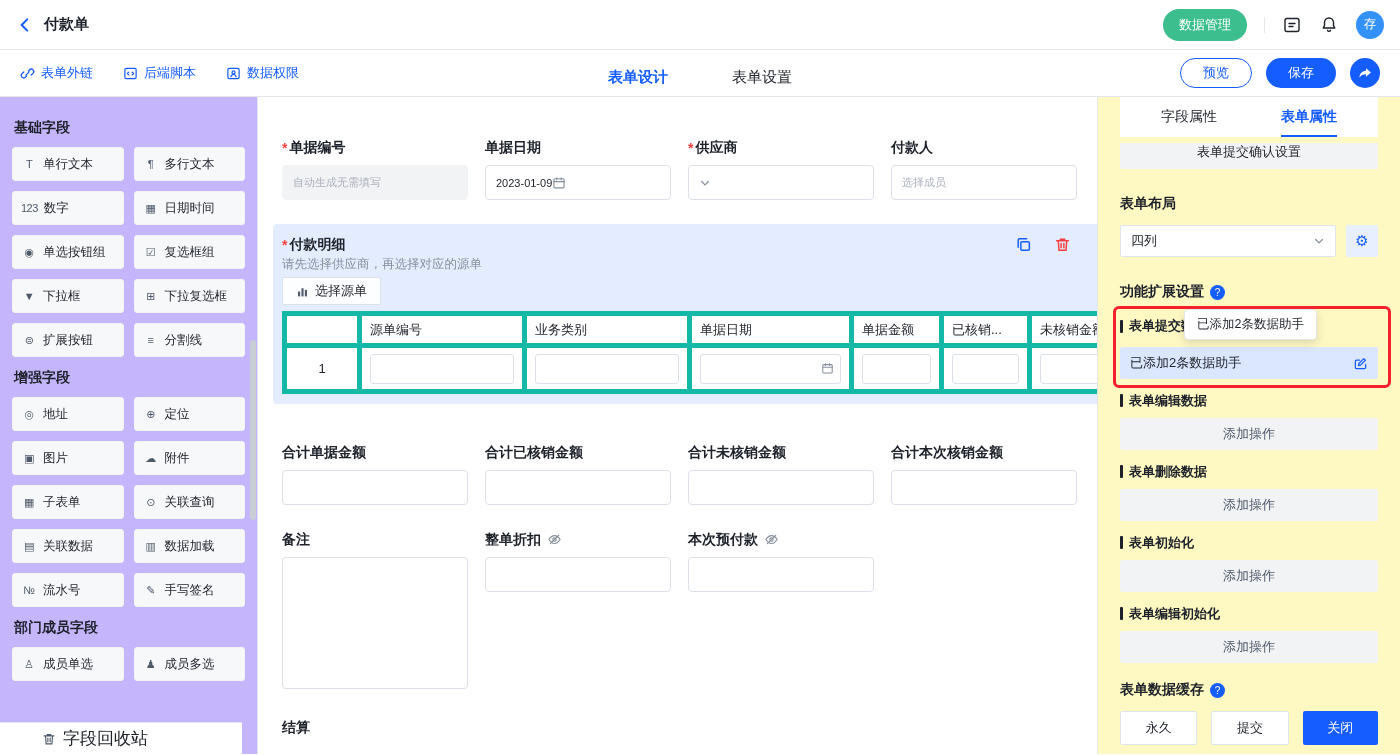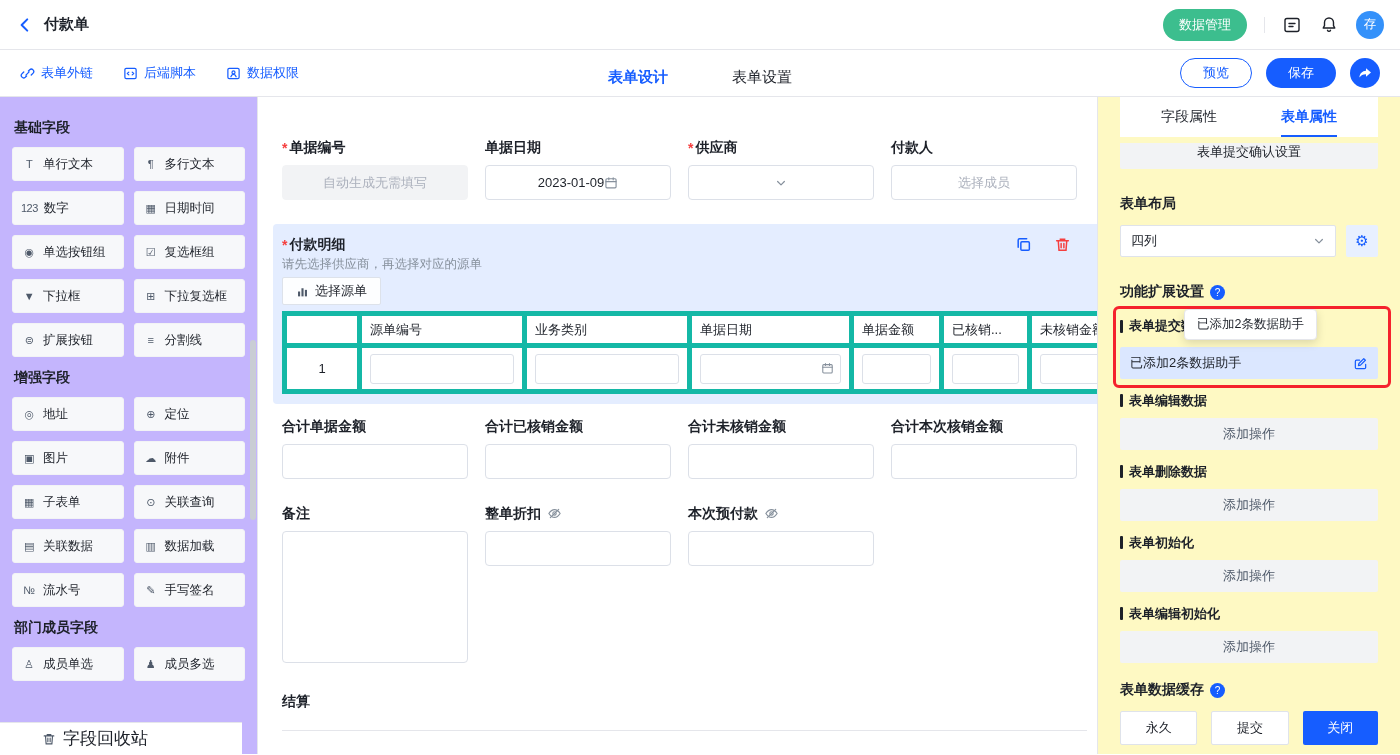--- a/index.html
+++ b/index.html
@@ -41,42 +41,42 @@
   .pal-item { height:34px; background:#F7F8FA; border:1px solid #F2F3F5; border-radius:3px; display:flex; align-items:center; padding:0 8px; gap:6px; font-size:12.5px; color:#1D2129; cursor:grab; overflow:hidden; white-space:nowrap; }
   .pal-ic { color:#4E5969; font-size:11px; min-width:16px; text-align:center; letter-spacing:-0.5px; }
   .recycle { position:absolute; bottom:0; left:0; right:15px; height:32px; border-top:1px solid #E5E6EB; display:flex; align-items:center; gap:7px; padding-left:42px; font-size:17px; background:#fff; cursor:pointer; }
   .pal-scrollbar { position:absolute; right:1px; top:243px; width:6px; height:180px; background:#C9CDD4; border-radius:3px; cursor:pointer; }
 
   
   .canvas { flex:1; min-width:0; background:#fff; padding:42px 0 0 24px; overflow:hidden; position:relative; }
   .grid4 { display:grid; grid-template-columns:repeat(4,186px); column-gap:17px; }
   .flabel { display:flex; align-items:center; font-size:14px; font-weight:700; color:#1D2129; margin-bottom:9px; height:17px; }
   .flabel.req::before { content:"*"; color:#F53F3F; margin-right:2px; font-weight:700; }
-  .finput { height:35px; border:1px solid #DCE0E8; border-radius:4px; background:#fff; display:flex; align-items:center; justify-content:center; padding:0 10px; font-size:13px; color:#1D2129; }
+  .finput { height:35px; border:1px solid #DCE0E8; border-radius:4px; background:#fff; display:flex; align-items:center; justify-content:flex-start; padding:0 10px; font-size:11px; color:#1D2129; }
   .finput.disabled { background:#F2F3F5; border-color:#F2F3F5; }
   .ph { color:#ABB0BC; }
   .ftextarea { height:132px; border:1px solid #DCE0E8; border-radius:4px; background:#fff; }
   .eye-ic { margin-left:6px; display:inline-flex; }
 
   .detail-box { position:relative; margin:24px 0 0 -9px; padding:12px 0 10px 9px; background:#E4EDFF; border-radius:4px 0 0 4px; }
   .box-icons { position:absolute; top:12px; right:26px; display:flex; gap:22px; }
   .box-icons span { cursor:pointer; }
   .db-title { font-size:14px; font-weight:700; display:flex; align-items:center; height:18px; }
   .db-title::before { content:"*"; color:#F53F3F; margin-right:2px; }
   .db-desc { margin-top:2px; font-size:12.5px; color:#86909C; height:17px; }
   .src-btn { margin-top:4px; height:28px; display:inline-flex; align-items:center; gap:6px; padding:0 13px; background:#FDFEFF; border:1px solid #DDE2EA; border-radius:2px; font-size:13px; color:#1D2129; }
   .dt-wrap { margin-top:6px; overflow:hidden; }
   table.dt { border-collapse:collapse; table-layout:fixed; width:865px; }
   .dt th, .dt td { border:5px solid #14b8a6; background:#fff; padding:0 8px; font-size:13px; text-align:left; }
   .dt th { height:32px; font-weight:400; color:#1D2129; white-space:nowrap; overflow:hidden; }
   .dt td { height:46px; }
   .dt td.idx { text-align:center; }
   .cinput { height:30px; border:1px solid #DCE0E8; border-radius:3px; background:#fff; display:flex; align-items:center; justify-content:flex-end; padding:0 6px; }
 
-  .totals { margin-top:14px; }
+  .totals { margin-top:40px; }
   .remark-row { margin-top:26px; }
   .settle { margin-top:30px; }
   .settle-divider { margin-top:20px; margin-right:10px; border-top:1px solid #E5E6EB; }
 
   
   .props { width:303px; background:#fef9c3; border-left:1px solid #E5E6EB; padding:0 22px; position:relative; overflow:hidden; }
   .p-tabs { height:40px; display:flex; justify-content:center; gap:64px; position:relative; z-index:2; background:#fff; }
   .p-tab { font-size:14px; line-height:38px; cursor:pointer; border-bottom:2px solid transparent; }
   .p-tab.active { color:#165DFF; font-weight:600; border-bottom:2px solid #165DFF; }
   .clip-top { overflow:hidden; margin-top:6px; }

